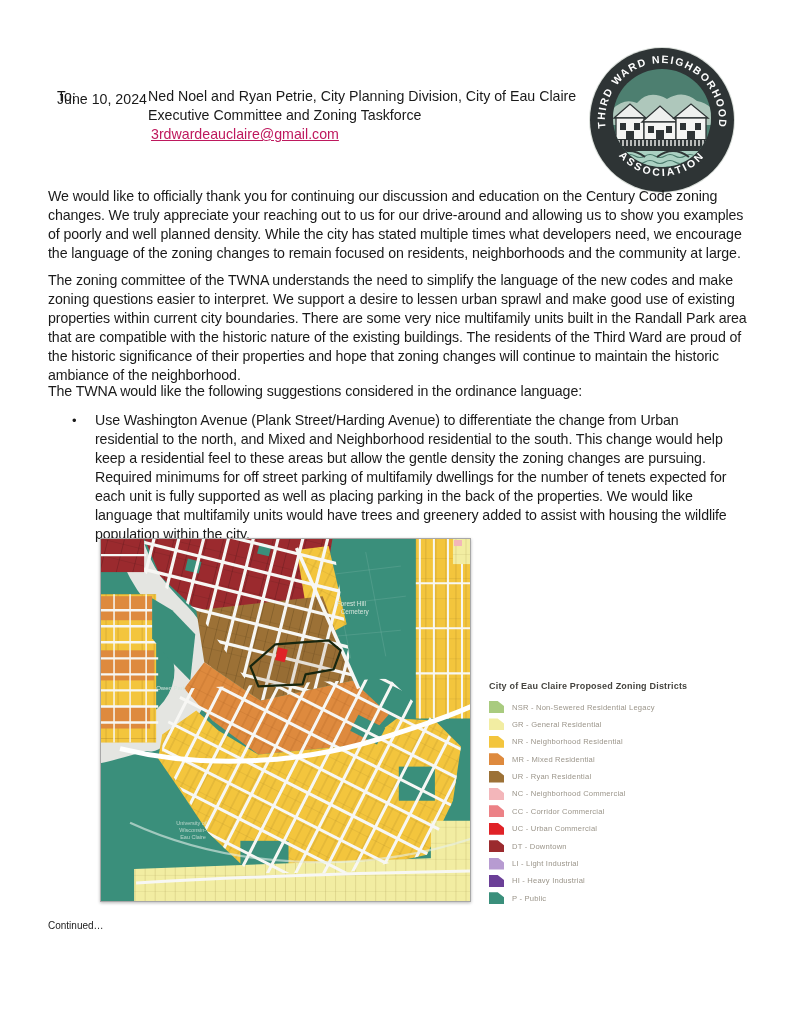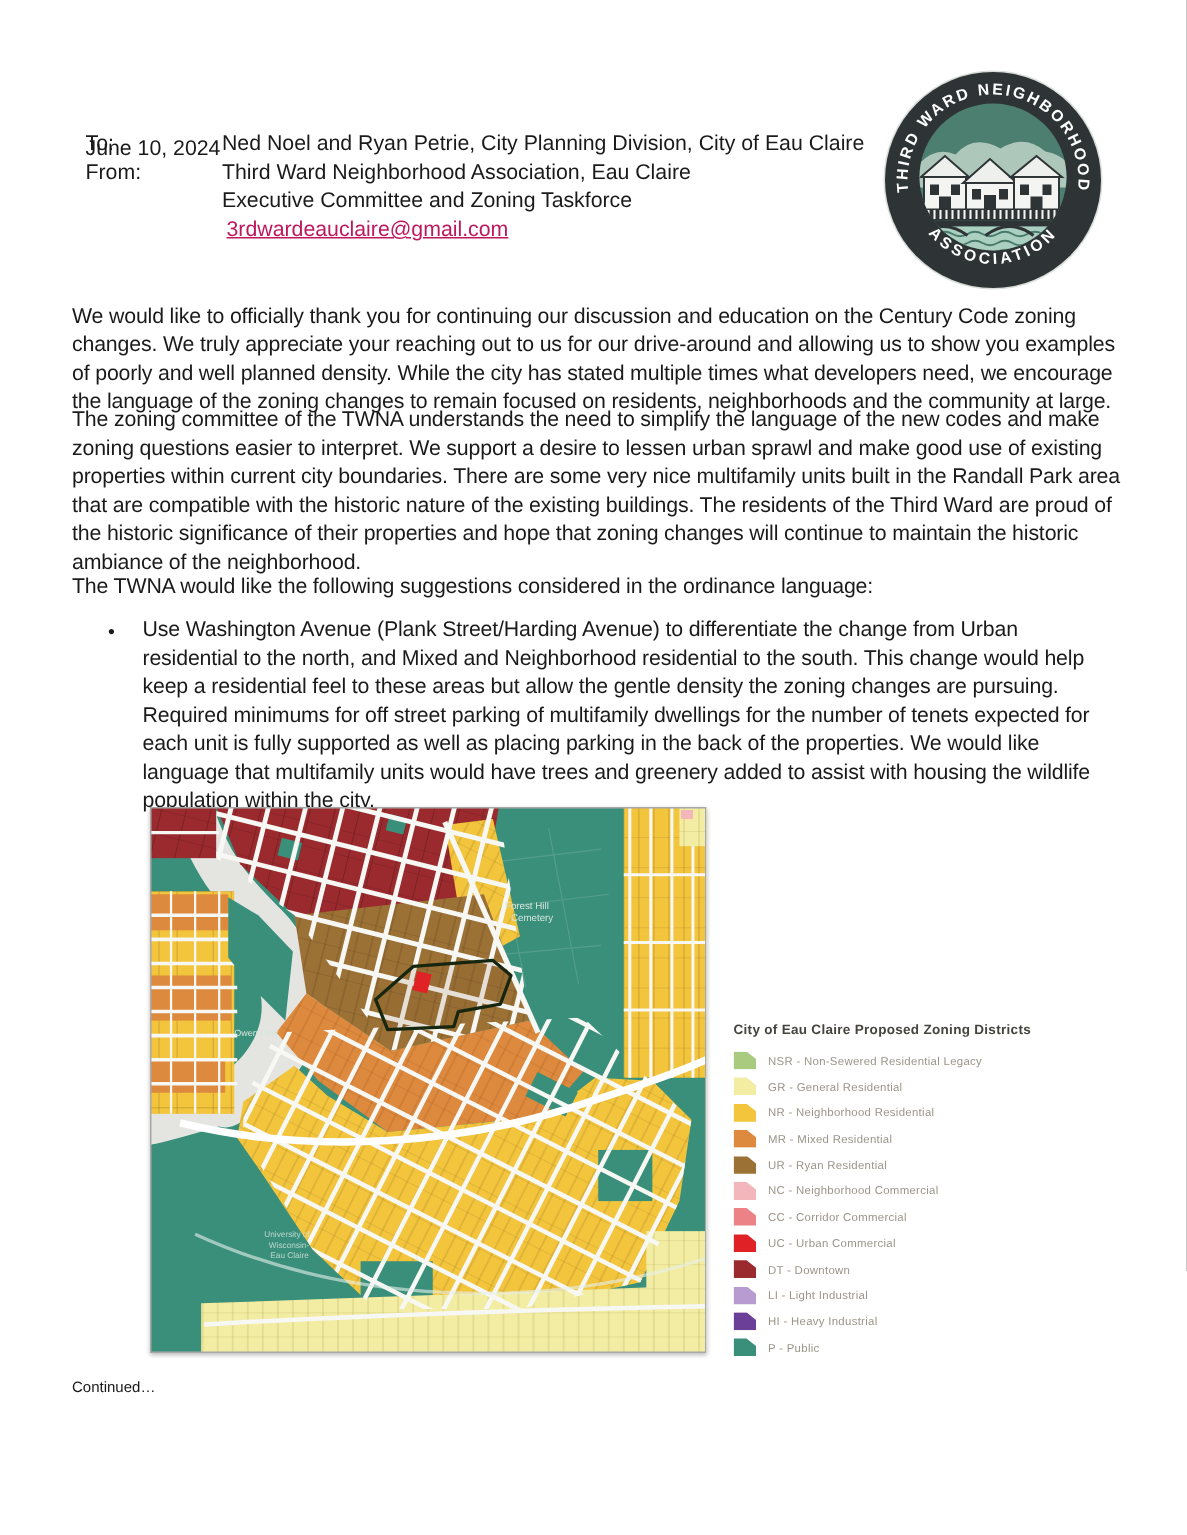--- a/index.html
+++ b/index.html
@@ -11,21 +11,21 @@
   .date{left:57px;top:61px;font-size:14.2px;margin-top:30px;}
   .addr{left:57px;top:87px;font-size:14.2px;line-height:19px;}
   .addr-row{display:flex;}
   .addr-label{width:91px;flex:0 0 91px;}
   .addr-value{white-space:nowrap;}
   .email-row{padding-left:94px;}
   .email-link{color:#be185d;text-decoration:underline;cursor:pointer;}
   
   .logo{left:587px;top:45px;width:150px;height:150px;}
   
-  .p1{left:48px;top:202px;width:703px;}
+  .p1{left:48px;top:187px;width:703px;}
   .p2{left:48px;top:271px;width:703px;}
   .p3{left:48px;top:382px;width:703px;}
   .bullet-wrap{left:72px;top:411px;width:668px;}
   .bullet-marker{position:absolute;left:0;top:0;font-size:13px;}
   .bullet-text{margin-left:23px;width:645px;}
   
   .map-box{left:100px;top:538px;width:371px;height:364px;box-shadow:0 1px 3px rgba(0,0,0,.28);}
   .map-box svg{display:block;}
   .legend{left:489px;top:681px;width:240px;}
   .lg-title{font-size:9px;font-weight:bold;color:#45443f;letter-spacing:.2px;margin-bottom:10px;}
@@ -39,24 +39,20 @@
 <body>
 
 <div class="page">
 
   <div class="abs date">June 10, 2024</div>
 
   <div class="abs addr">
     <div class="addr-row">
       <div class="addr-label">To:</div>
       <div class="addr-value">Ned Noel and Ryan Petrie, City Planning Division, City of Eau Claire</div>
-    </div>
-    <div class="addr-row">
-      <div class="addr-label">From:</div>
-      <div class="addr-value">Third Ward Neighborhood Association, Eau Claire</div>
     </div>
     <div class="addr-row">
       <div class="addr-label"></div>
       <div class="addr-value">Executive Committee and Zoning Taskforce</div>
     </div>
     <div class="email-row">
       <a class="email-link">3rdwardeauclaire@gmail.com</a>
     </div>
   </div>
 

